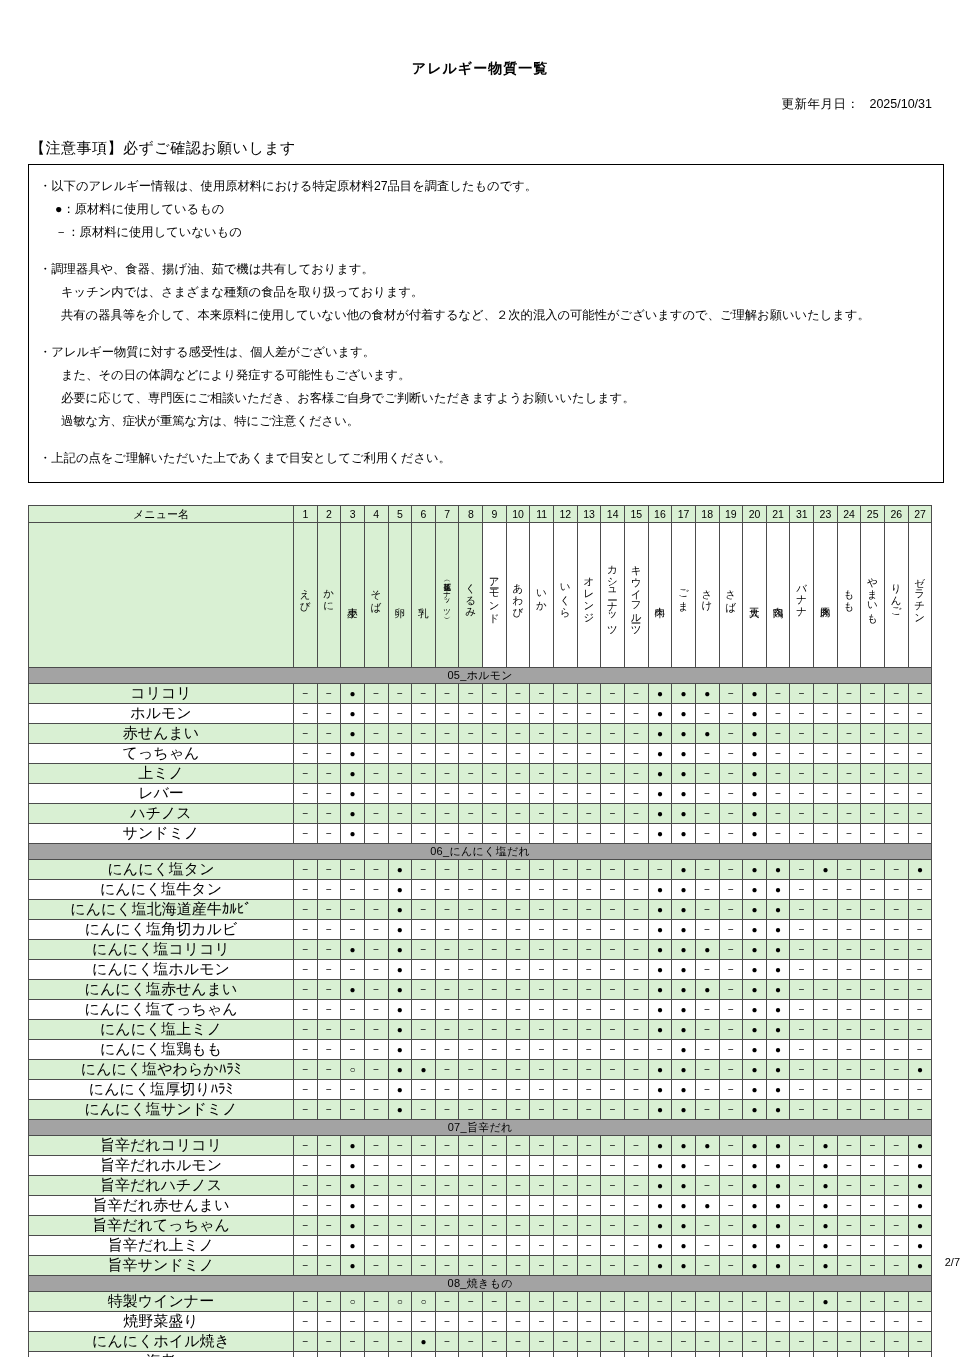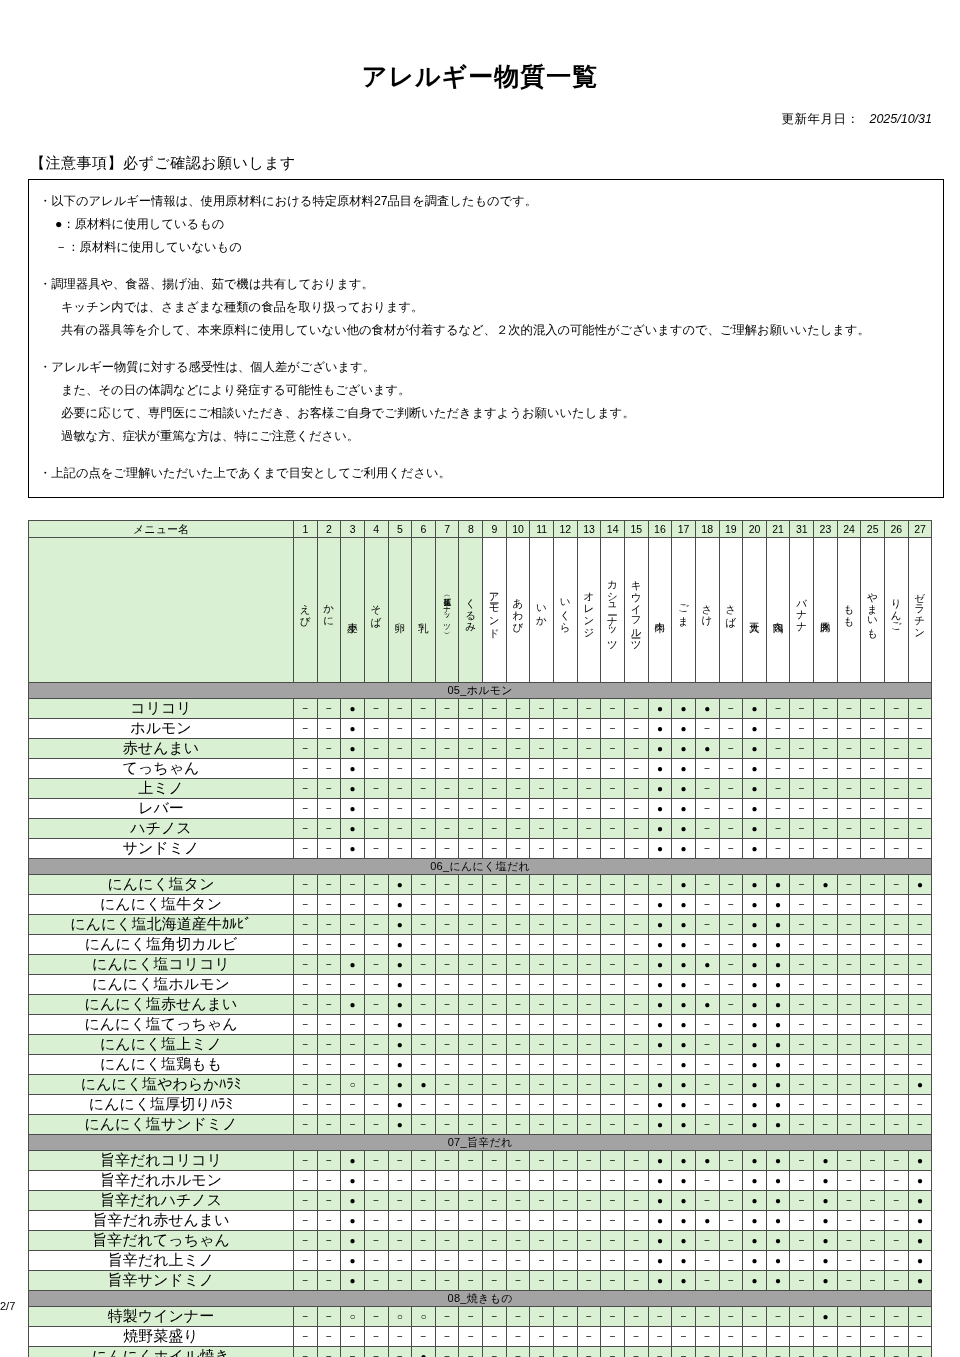--- a/index.html
+++ b/index.html
@@ -8,36 +8,36 @@
     background:#ffffff;
     font-family:"Liberation Sans","DejaVu Sans",sans-serif;
     color:#000;
     -webkit-font-smoothing:none;
   }
   .page{position:relative;width:960px;height:1357px;box-sizing:border-box;}
 
   
   .doc-title{
     text-align:center;
-    font-size:25px;
+    font-size:14px;
     font-weight:bold;
     letter-spacing:1px;
     padding-top:60px;
     text-decoration:underline;
     text-underline-offset:5px;
   }
   .title-inner{display:inline-block;}
   .update-line{
     text-align:right;
     font-size:12.5px;
     padding-right:28px;
     margin-top:18px;
   }
   .update-line .lbl{letter-spacing:0.5px;}
-  .update-line .val{margin-left:10px;font-style:italic;}
+  .update-line .val{margin-left:10px;}
 
   
   .notice-head{
     font-size:15px;
     margin:26px 0 6px 30px;
     letter-spacing:0.5px;
   }
   .notice-box{
     margin:0 16px 0 28px;
     border:1px solid #000;
@@ -123,22 +123,22 @@
     overflow:hidden;
   }
   td.mark{font-size:10px;line-height:16px;}
   .m-full{font-size:11px;}
   .m-open{font-size:10px;}
   .m-none{font-size:10px;}
 
   .footer{
     position:absolute;
     left:0;right:0;
-    top:1300px;
-    text-align:left;
+    top:1256px;
+    text-align:right;
     font-size:11px;
   }
 </style>
 </head>
 <body>
 
 <div class="page">
 
   <div class="doc-title">
     <span class="title-inner">アレルギー物質一覧</span>

